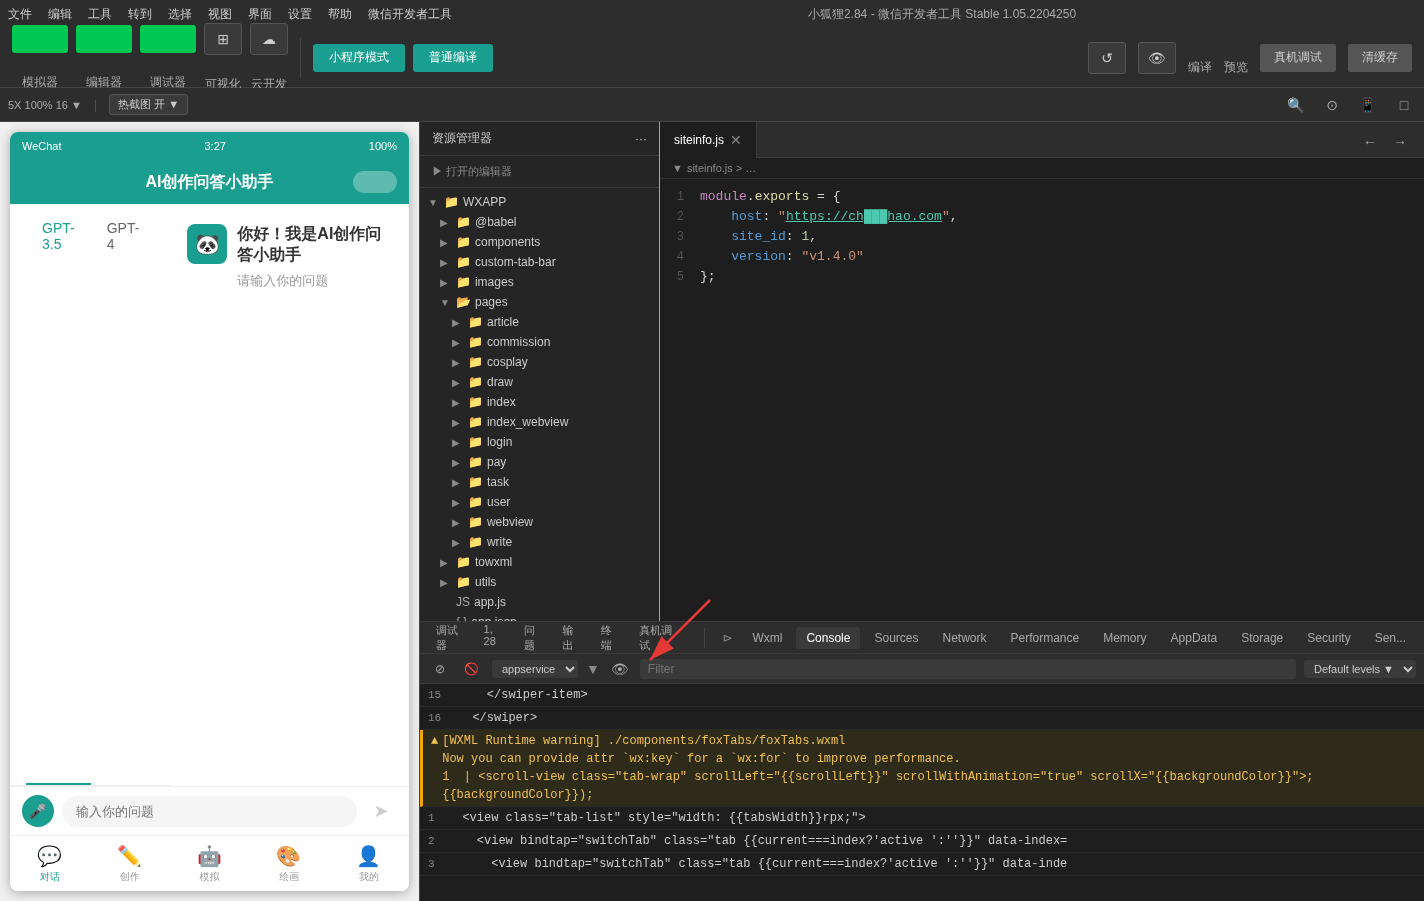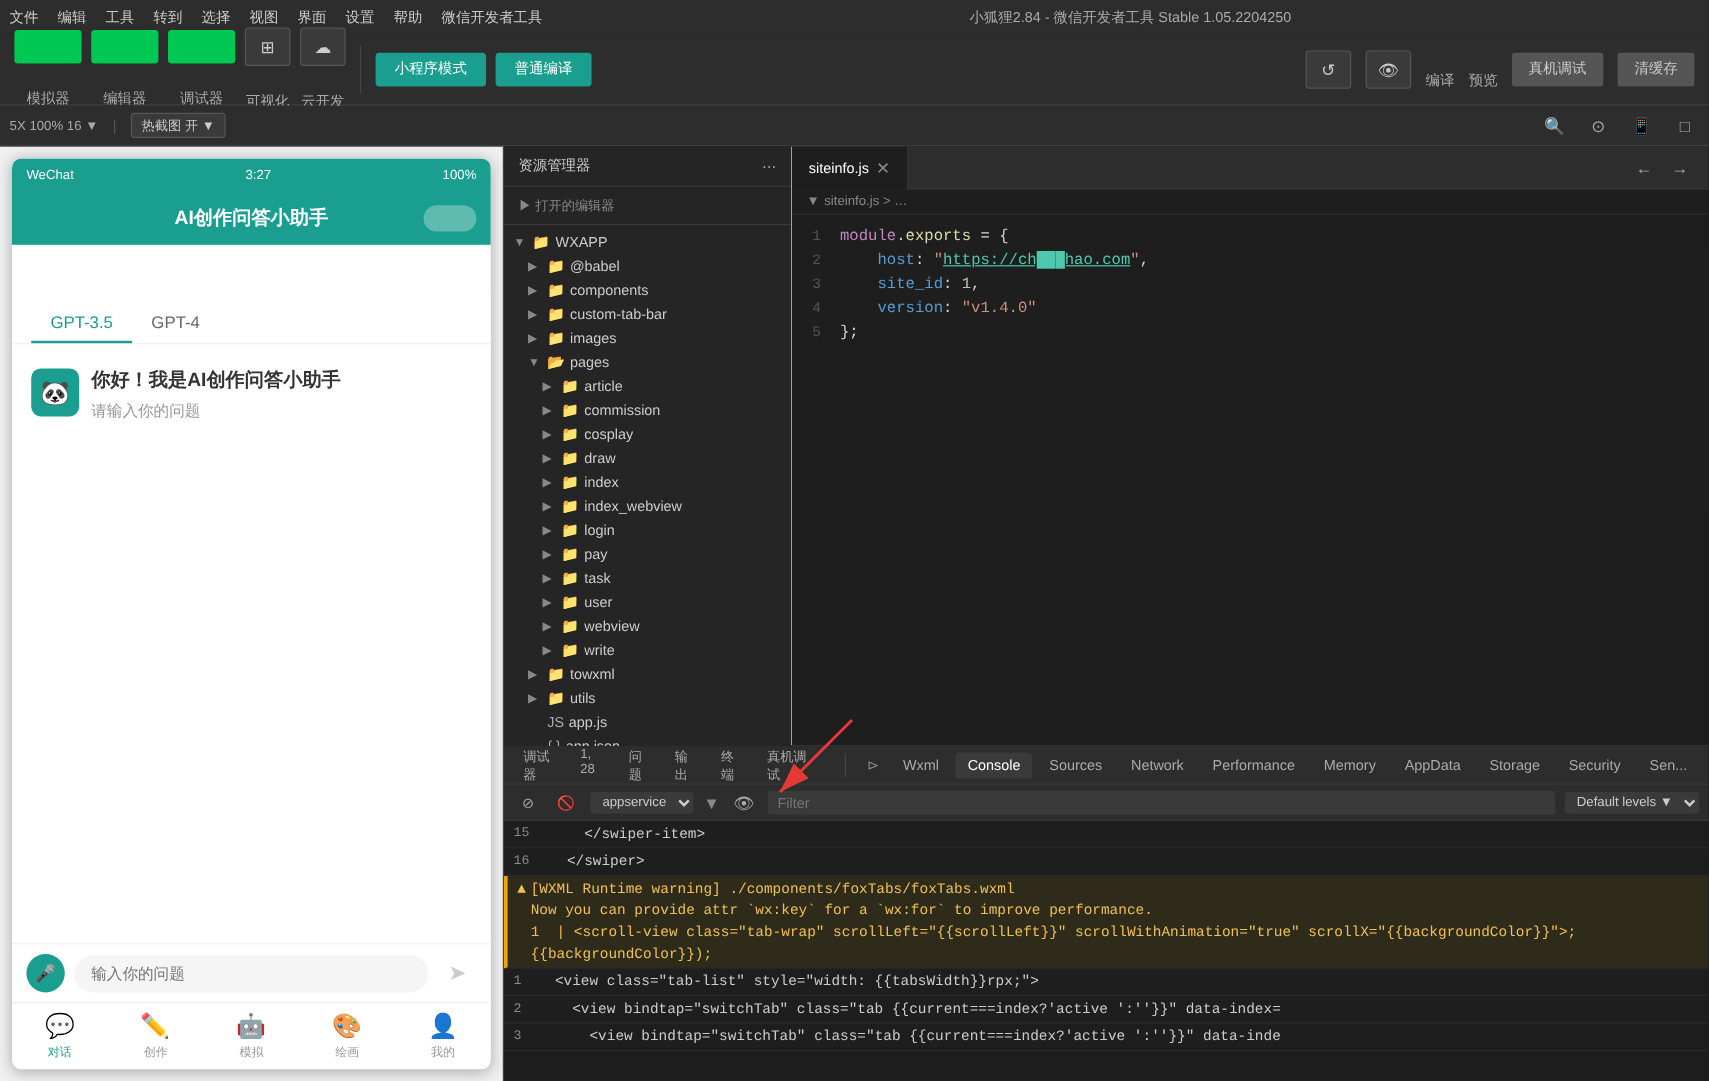--- a/index.html
+++ b/index.html
@@ -201,23 +201,22 @@
       right: 30px;
       width: 44px;
       height: 22px;
       background: rgba(255,255,255,0.3);
       border-radius: 11px;
     }
     .phone-content {
       flex: 1;
       background: #fff;
       display: flex;
-      flex-direction: column;
+      flex-direction: row;
       position: relative;
-      margin-top: 40px;
     }
     .phone-tabs {
       display: flex;
       padding: 8px 16px 0;
       border-bottom: 1px solid #eee;
     }
     .phone-tab {
       padding: 8px 16px;
       font-size: 14px;
       cursor: pointer;

